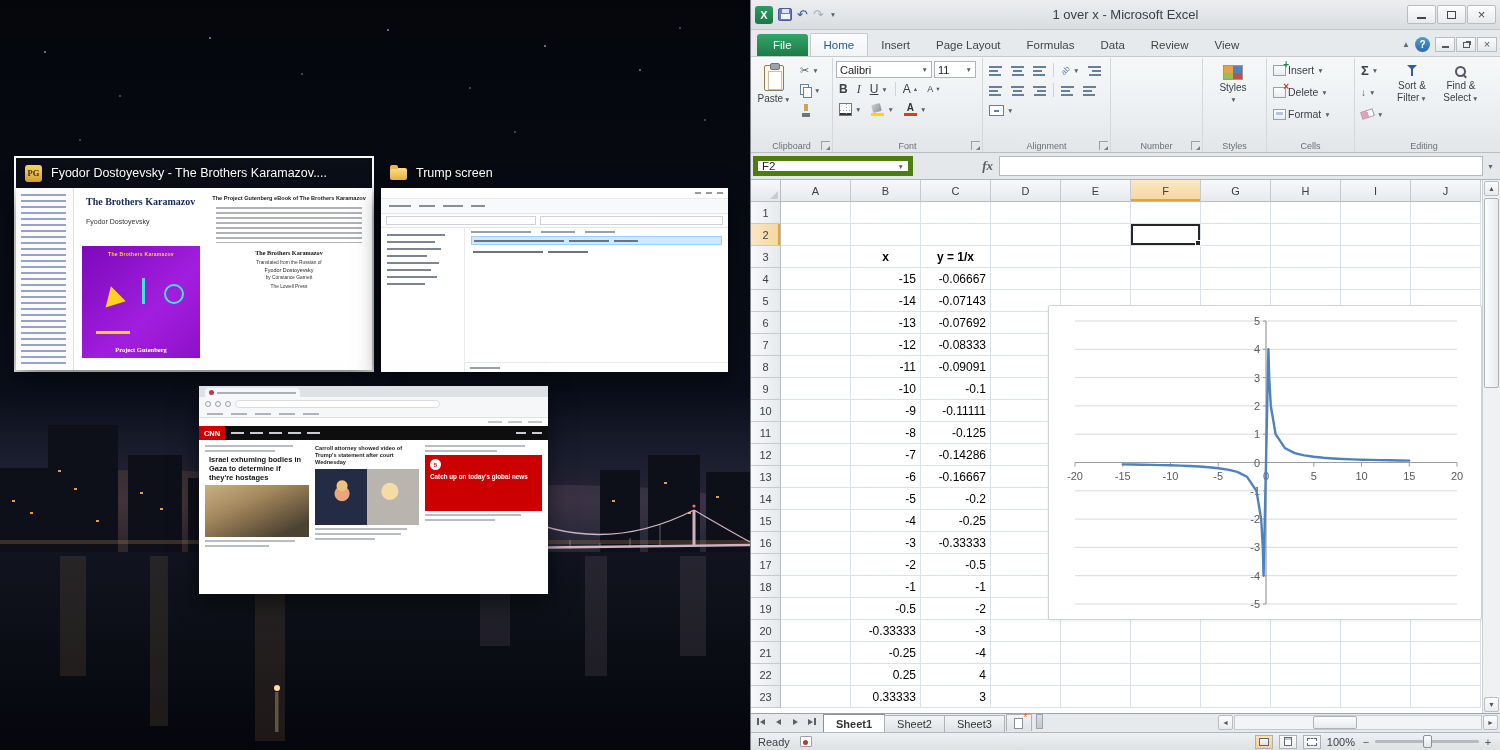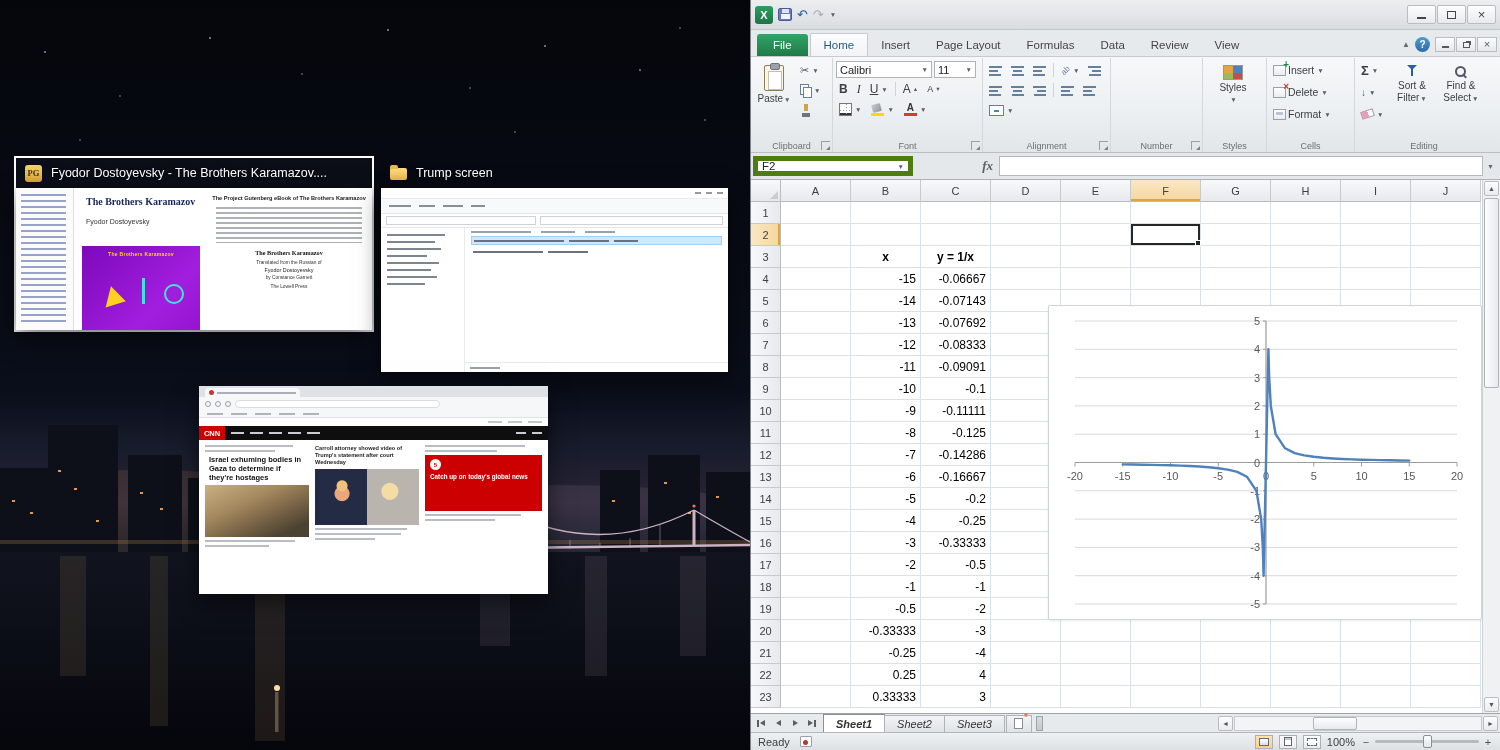--- a/index.html
+++ b/index.html
@@ -203,21 +203,21 @@
 .cell.num{justify-content:flex-end;}
 .cell.hdr{justify-content:center;font-weight:bold;}
 .cell.selcell{box-shadow:inset 0 0 0 2px #262626;}
 .cell.selcell::after{content:'';position:absolute;right:-1px;bottom:-1px;width:4px;height:4px;background:#262626;border:1px solid #fff;z-index:2;}
 .chart{position:absolute;left:297px;top:125px;width:434px;height:315px;background:#fff;border:1px solid #cfd3d8;border-radius:2px;box-shadow:0 1px 3px rgba(0,0,0,.08);}
 #chart-svg text{font-family:"Liberation Sans",sans-serif;}
 .vscroll{position:absolute;right:0;top:0;bottom:0;width:18px;background:#eff1f3;border-left:1px solid #cdd1d5;display:flex;flex-direction:column;align-items:center;padding:1px;}
 .sbtn{width:15px;height:15px;background:linear-gradient(#fcfdfd,#e9ebee);border:1px solid #b9bdc2;border-radius:2px;display:flex;align-items:center;justify-content:center;font-size:7px;color:#555;flex:0 0 auto;}
 .vthumb{width:15px;height:190px;background:linear-gradient(90deg,#fdfdfe,#e7eaed);border:1px solid #aeb3b8;border-radius:2px;margin-top:2px;}
 
-.sheetbar{height:19px;background:#e7eaec;border-top:1px solid #9fa4a9;display:flex;align-items:center;padding-left:2px;font-style:italic;}
+.sheetbar{height:19px;background:#e7eaec;border-top:1px solid #9fa4a9;display:flex;padding-left:2px;}
 .snav{display:flex;gap:1px;margin-right:3px;}
 .sbtn2{width:16px;height:15px;display:flex;align-items:center;justify-content:center;gap:1px;}
 .tri-l{width:0;height:0;border-top:3.5px solid transparent;border-bottom:3.5px solid transparent;border-right:5px solid #5a5f64;}
 .tri-r{width:0;height:0;border-top:3.5px solid transparent;border-bottom:3.5px solid transparent;border-left:5px solid #5a5f64;}
 .vbar{width:1.5px;height:7px;background:#5a5f64;}
 .sheet-tab{height:17px;padding:0 12px;display:flex;align-items:center;font-size:11px;color:#333;background:linear-gradient(#f2f4f5,#dfe3e6);border:1px solid #aeb3b8;border-bottom:none;margin-right:-1px;}
 .sheet-tab.active{background:#fff;font-weight:bold;height:18px;border-color:#8a8f94;}
 .ins-sheet{width:26px;height:17px;background:linear-gradient(#f2f4f5,#dfe3e6);border:1px solid #aeb3b8;border-bottom:none;display:flex;align-items:center;justify-content:center;margin-left:2px;}
 .ins-ic{width:9px;height:11px;background:#fff;border:1px solid #8a8f94;position:relative;display:block;}
 .ins-ic::after{content:'*';position:absolute;right:-5px;top:-7px;font-size:10px;color:#d2691e;}
@@ -333,21 +333,21 @@
       </g>
       <g fill="#d8bccc" opacity="0.10">
         <rect x="480" y="556" width="30" height="90"></rect>
           <rect x="585" y="556" width="22" height="120"></rect>
         <rect x="680" y="556" width="26" height="100"></rect>
       </g>
       <circle cx="277" cy="688" r="3" fill="#ffdca8"></circle>
       <rect x="275" y="692" width="3.5" height="40" fill="#ffdca8" opacity="0.3"></rect>
     </svg>
 
-    <div class="thumb selected" style="left:14px;top:156px;width:360px;height:176px;">
+    <div class="thumb selected" style="left:14px;top:156px;width:360px;height:216px;">
       <div class="thumb-title">
         <span class="fav fav-pg">PG</span>
         <span class="t-label">Fyodor Dostoyevsky - The Brothers Karamazov....</span>
       </div>
       <div class="thumb-body">
         <div class="gb-side">
             <div class="ph-blue"></div>
           </div>
         <div class="gb-head">The Brothers Karamazov</div>
         <div class="gb-author">Fyodor Dostoyevsky</div>
@@ -508,20 +508,21 @@
 
   <div id="excel">
     <div class="tbar">
       <div class="qat">
         <span class="xl-logo">X</span>
         <span class="ic-save"></span>
         <span class="undo">↶</span>
         <span class="redo">↷</span>
         <span class="dd">▼</span>
       </div>
+      <span class="t-title">1 over x  -  Microsoft Excel</span>
       <div class="winbtns">
         <div class="wbtn">
             <span class="mini"></span>
           </div>
         <div class="wbtn">
             <span class="maxi"></span>
           </div>
         <div class="wbtn">
             <span class="clos">×</span>
           </div>

